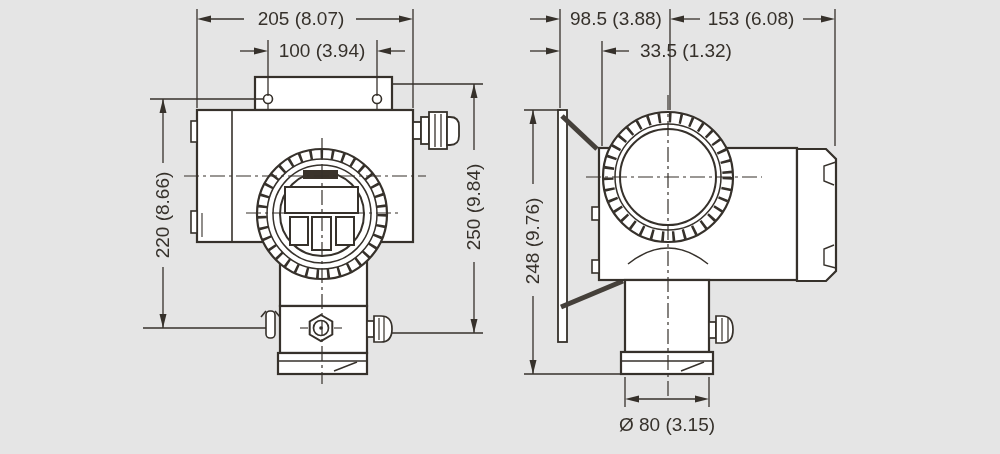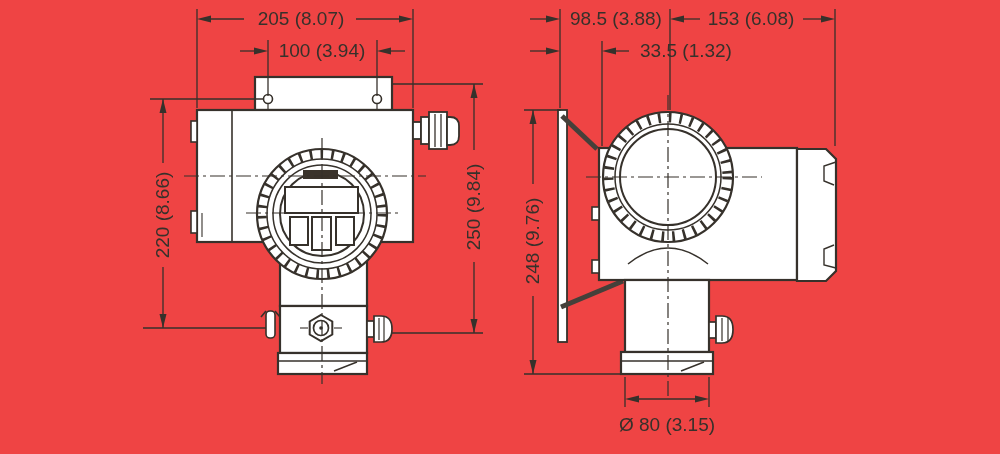--- a/index.html
+++ b/index.html
@@ -1,16 +1,16 @@
 <!DOCTYPE html>
 <html><head>
 <meta charset="utf-8">
 <style>
   html,body{margin:0;padding:0;background:#c9c9c9;}
-  .stage{width:1000px;height:454px;position:relative;background:#ef4444;overflow:hidden;}
+  .stage{width:1000px;height:454px;position:relative;background:#e5e5e5;overflow:hidden;}
   svg{display:block;}
   text{font-family:"Liberation Sans","DejaVu Sans",sans-serif;font-size:19px;fill:#36312b;}
 </style>
 </head>
 <body>
 
 <div class="stage">
 <svg width="1000" height="454" viewBox="0 0 1000 454">
 
   <g stroke="#36312b" fill="none" stroke-width="2.2" stroke-linecap="butt">

